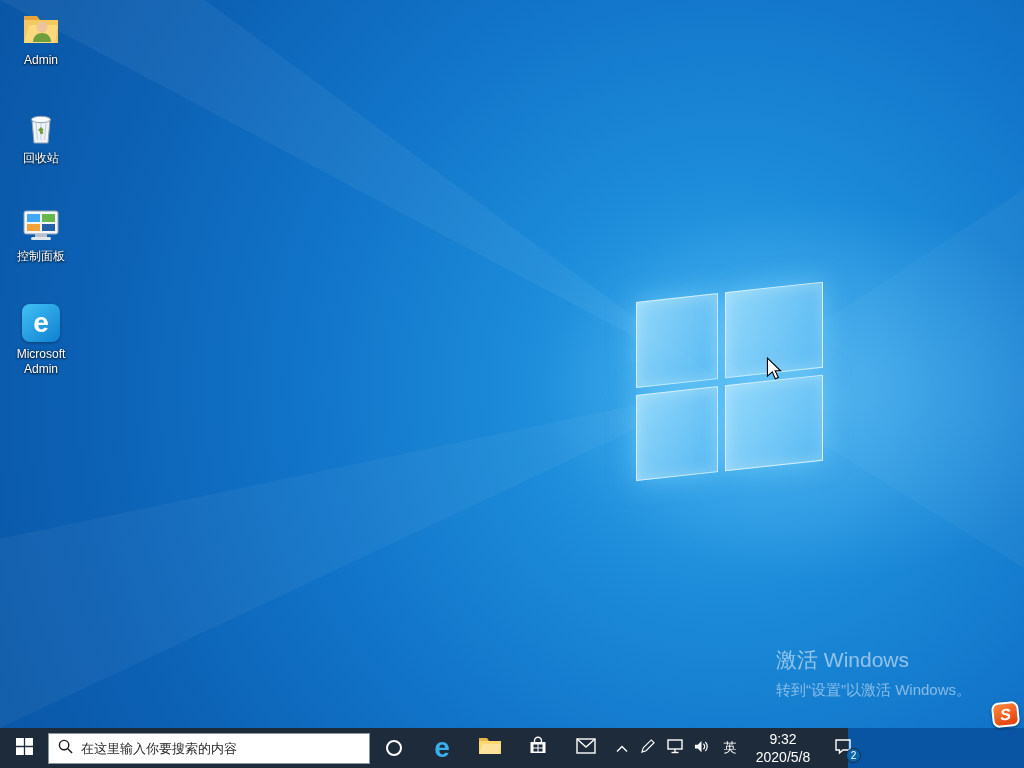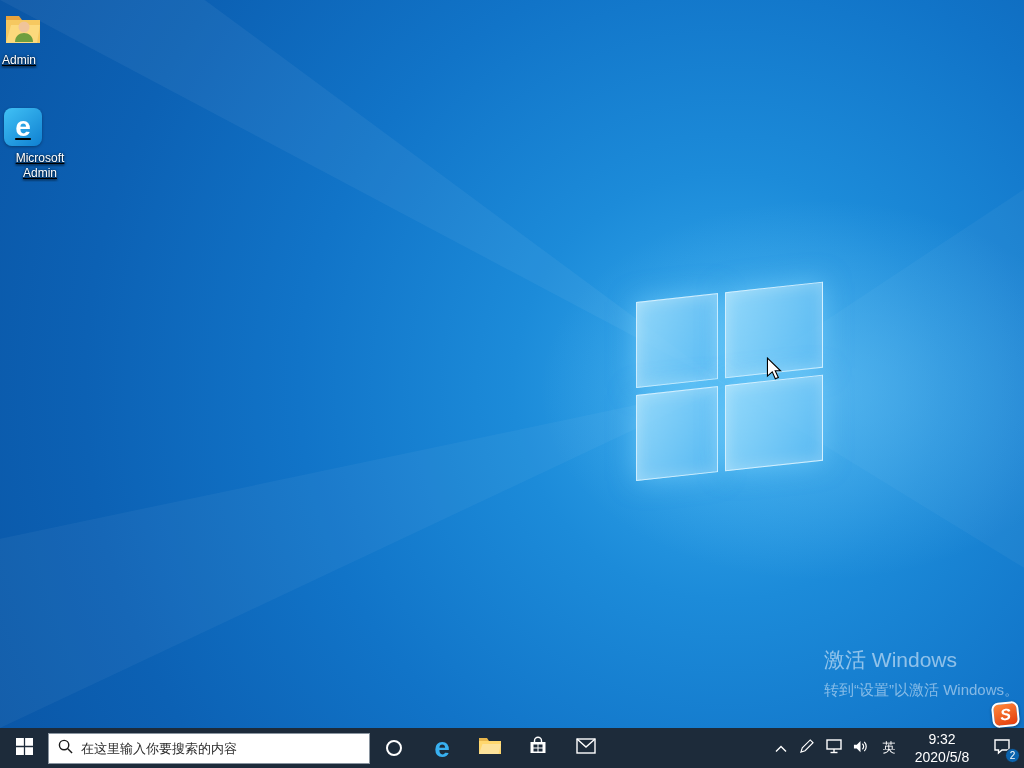--- a/index.html
+++ b/index.html
@@ -28,55 +28,55 @@
     transform: skewY(-6.2deg); transform-origin: left center;
   }
   .winlogo .pane {
     background: linear-gradient(115deg, rgba(158,222,252,.88), rgba(98,192,246,.66));
     border: 1px solid rgba(218,243,255,.9);
     box-shadow: 0 0 26px rgba(130,215,255,.55), inset 0 0 16px rgba(255,255,255,.28);
   }
 
   
   .icon-col { position: absolute; left: 2px; top: 8px; width: 78px; display: flex; flex-direction: column; }
-  .dicon { width: 78px; min-height: 84px; margin-bottom: 14px; display: flex; flex-direction: column; align-items: flex-start; cursor: default; text-decoration: underline; }
+  .dicon { width: 78px; min-height: 84px; margin-bottom: 14px; display: flex; flex-direction: column; align-items: center; cursor: default; }
   .dicon .art { width: 42px; height: 42px; display: flex; align-items: center; justify-content: center; }
   .dicon .lbl {
     margin-top: 3px; font-size: 12px; color: #fff; text-align: center; line-height: 1.25;
     text-shadow: 0 1px 2px rgba(0,0,0,.8), 0 0 3px rgba(0,0,0,.5); max-width: 76px; word-break: break-word;
   }
   .edge-tile {
     width: 38px; height: 38px; border-radius: 8px;
     background: linear-gradient(140deg, #41c1f5, #0f80d1);
     color: #fff; font-weight: bold; font-size: 28px; line-height: 1;
     display: flex; align-items: center; justify-content: center;
     box-shadow: 0 1px 3px rgba(0,0,0,.35);
   }
 
   
-  .activation { position: absolute; left: 824px; top: 646px; color: rgba(245,250,255,.55); pointer-events: none; }
+  .activation { position: absolute; left: 776px; top: 646px; color: rgba(245,250,255,.55); pointer-events: none; }
   .activation .t1 { font-size: 21px; font-weight: 400; }
   .activation .t2 { font-size: 15px; margin-top: 7px; color: rgba(245,250,255,.5); text-align: right; }
 
   
   .cursor { position: absolute; left: 766px; top: 357px; pointer-events: none; }
 
   
   .sogou {
     position: absolute; right: 5px; bottom: 41px; width: 27px; height: 25px;
     background: linear-gradient(160deg, #ff8a3c, #e23a0c);
     border: 2px solid #fff; border-radius: 7px; transform: rotate(-6deg);
     color: #fff; font-weight: bold; font-style: italic; font-size: 16px; line-height: 1;
     display: flex; align-items: center; justify-content: center;
     box-shadow: 0 1px 3px rgba(0,0,0,.45); cursor: pointer;
   }
 
   
   .taskbar {
-    position: absolute; left: 0; bottom: 0; width: 1024px; height: 40px;
+    position: absolute; left: 0; bottom: 0; width: 848px; height: 40px;
     background: #1d2b3a; display: flex; align-items: center; color: #fff;
   }
   .tb-btn { width: 48px; height: 40px; display: flex; align-items: center; justify-content: center; cursor: pointer; flex: 0 0 auto; }
   .searchbox {
     width: 322px; height: 31px; background: #fff; border: 1px solid #8a95a0;
     display: flex; align-items: center; gap: 8px; padding: 0 9px; flex: 0 0 auto; cursor: text;
   }
   .searchbox input {
     flex: 1; border: none; outline: none; background: transparent;
     font-family: "Liberation Sans", sans-serif; font-size: 13px; color: #000;
@@ -124,21 +124,46 @@
           <path d="M3 34 L8 16 h29 l-3 18z" fill="#fcd97c"></path>
           <circle cx="21" cy="18" r="5.5" fill="#f0c49a"></circle>
           <path d="M12 33 c0-6 4.5-9 9-9 s9 3 9 9z" fill="#6f9e3f"></path>
         </svg>
       </div>
       <div class="lbl">Admin</div>
     </div>
 
 
 
-
+    <div class="dicon">
+      <div class="art">
+        <svg viewBox="0 0 40 40" width="40" height="40">
+          <path d="M11 13 L13 36 h14 l2-23z" fill="#eef3f8" stroke="#8fa0b0" stroke-width="1"></path>
+          <path d="M15 16l1.5 17 M20 16v17 M25 16l-1.5 17" stroke="#c3cedb" stroke-width="1" fill="none"></path>
+          <ellipse cx="20" cy="12.5" rx="9.5" ry="3.2" fill="#f8fbfd" stroke="#8fa0b0" stroke-width="1"></ellipse>
+          <path d="M17 23l3-3 3 3-1.5.5 1 3-3 .8-1-3.2z" fill="#6f9e3f"></path>
+        </svg>
+      </div>
+      <div class="lbl">回收站</div>
+    </div>
+
+    <div class="dicon">
+      <div class="art">
+        <svg viewBox="0 0 40 40" width="40" height="40">
+          <rect x="3" y="6" width="34" height="23" rx="2" fill="#f2f6fa" stroke="#8fa0b0" stroke-width="1"></rect>
+          <rect x="6" y="9" width="13" height="8" fill="#3fa9f5"></rect>
+          <rect x="21" y="9" width="13" height="8" fill="#67b84c"></rect>
+          <rect x="6" y="19" width="13" height="7" fill="#f2a33c"></rect>
+          <rect x="21" y="19" width="13" height="7" fill="#2460a8"></rect>
+          <rect x="14" y="29" width="12" height="3" fill="#b9c2cc"></rect>
+          <rect x="10" y="32" width="20" height="3" rx="1.5" fill="#dfe7ee"></rect>
+        </svg>
+      </div>
+      <div class="lbl">控制面板</div>
+    </div>
 
     <div class="dicon">
       <div class="art">
         <div class="edge-tile">e</div>
       </div>
       <div class="lbl">Microsoft Admin</div>
     </div>
 
   </div>
 

